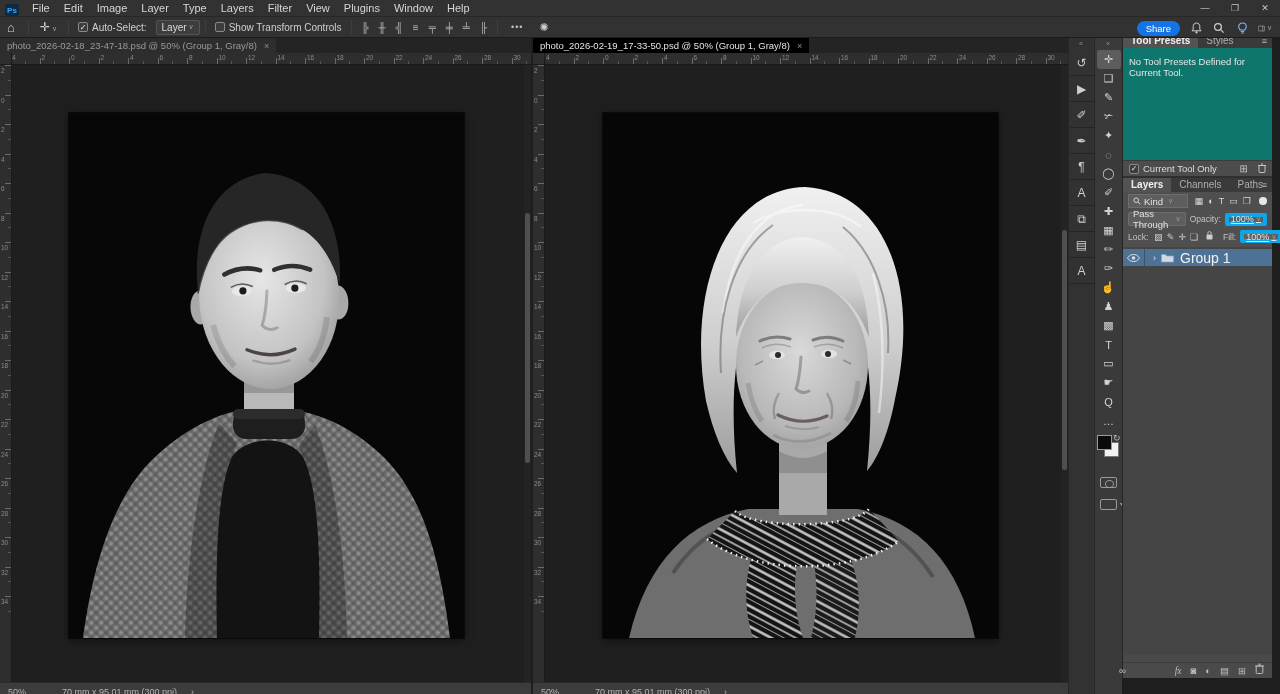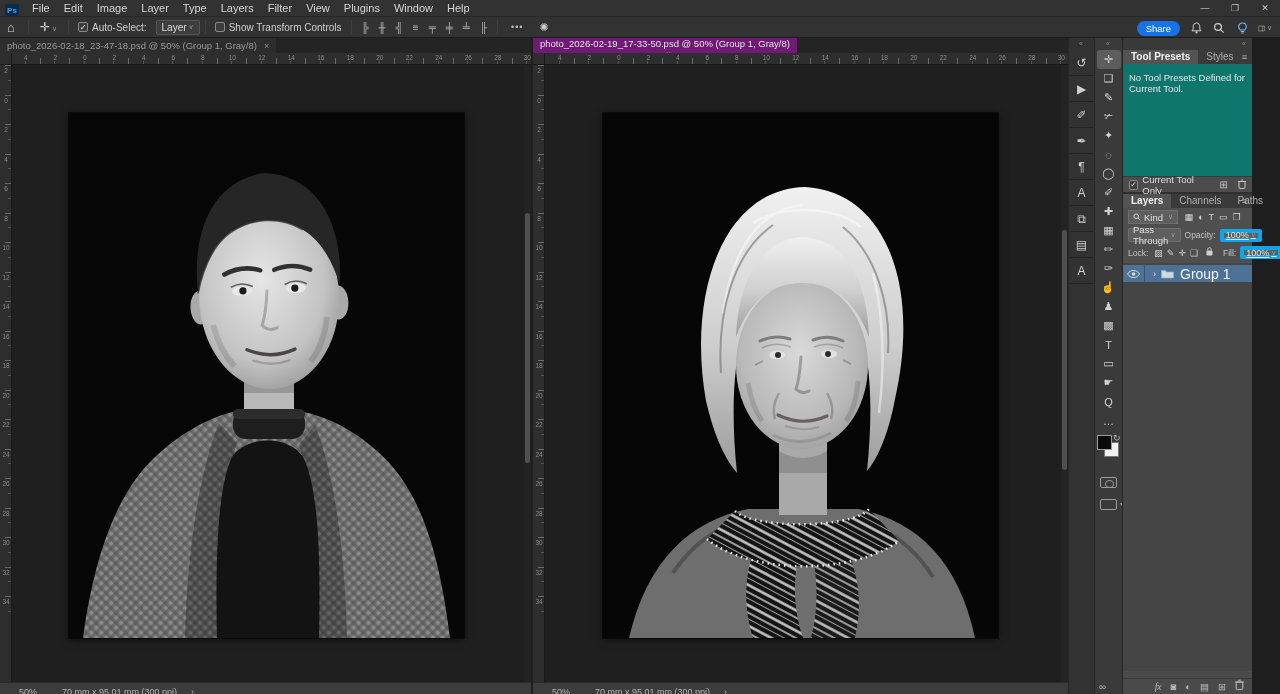--- a/index.html
+++ b/index.html
@@ -30,27 +30,27 @@
   .ob-select { display:flex; align-items:center; background:#3d3d3d; border:1px solid #555; border-radius:2px;
                height:15px; padding:0 5px; margin-left:5px; color:#ddd; }
   .align-icon { font-size:10px; color:#b9b9b9; padding:0 5px; }
   .ob-more { letter-spacing:1px; font-size:9px; color:#c0c0c0; padding:0 8px; }
   .ob-gear { font-size:11px; padding:0 8px; }
   .ob-right { position:absolute; right:8px; top:0; height:22px; display:flex; align-items:center; gap:9px; }
   .share-btn { background:#1473e6; color:#fff; font-size:9.5px; padding:2px 9px; border-radius:8px; }
   .tr-icon { width:14px; height:14px; display:flex; align-items:center; justify-content:center; }
 
   
-  .docpane { position:absolute; top:38px; height:656px;text-align:center; }
+  .docpane { position:absolute; top:38px; height:656px; }
   .docpane.left  { left:0;   width:531px; }
   .docpane.right { left:533px; width:535px; }
   .tabbar { height:15px; background:#242424; display:flex; }
   .doc-tab { display:flex; align-items:center; padding:0 7px; font-size:9.5px; height:15px; white-space:nowrap; }
   .doc-tab.inactive { background:#2d2d2d; color:#9a9a9a; }
-  .doc-tab.active   { background:#701a75; color:#e4e4e4;flex-direction:column; }
+  .doc-tab.active   { background:#000000; color:#e4e4e4; }
   .tab-close { margin-left:7px; font-size:9px; color:#8f8f8f; }
   .docarea { position:absolute; left:0; right:0; top:15px; bottom:12px; background:#1f1f1f; overflow:hidden; }
   .ruler-h { position:absolute; left:0; right:0; top:0; height:12px; background:#2e2e2e;
              border-bottom:1px solid #1a1a1a; display:flex; overflow:hidden; }
   .ruler-corner { position:absolute; left:0; top:0; width:12px; height:12px; background:#2e2e2e;
                   border-right:1px solid #1a1a1a; border-bottom:1px solid #1a1a1a; z-index:3; }
   .hcell { flex:0 0 29.5px; position:relative; font-size:6.5px; color:#8a8a8a; padding:1px 0 0 2px; }
   .hcell::before { content:""; position:absolute; left:0; bottom:0; width:1px; height:6px; background:#6a6a6a; }
   .hcell::after  { content:""; position:absolute; left:50%; bottom:0; width:1px; height:3px; background:#555; }
   .ruler-v { position:absolute; left:0; top:12px; bottom:0; width:12px; background:#2e2e2e;
@@ -91,21 +91,21 @@
   .cw-swap { position:absolute; right:1px; top:-2px; color:#bbb; font-size:9px; }
   .fgbg { position:relative; width:26px; height:26px; margin:2px auto 0; }
   .fgbg .fg { position:absolute; left:1px; top:0; width:15px; height:15px; background:#0a0a0a; border:1px solid #9a9a9a; z-index:2; }
   .fgbg .bg { position:absolute; left:8px; top:7px; width:15px; height:15px; background:#f2f2f2; border:1px solid #777; }
   .qmask { width:17px; height:11px; margin:12px auto 0; border:1px solid #9a9a9a; border-radius:2px; position:relative; }
   .qmask::after { content:""; position:absolute; left:4px; top:1.5px; width:7px; height:6px; border:1px solid #9a9a9a; border-radius:50%; }
   .smode { width:17px; height:11px; margin:11px auto 0; border:1px solid #9a9a9a; border-radius:2px; position:relative; }
   .smode::after { content:"▾"; position:absolute; right:-7px; top:0; font-size:6px; color:#999; }
 
   
-  .panelcol { position:absolute; left:1122px; top:38px; width:130px; height:656px; background:#4a4a4a;
+  .panelcol { position:absolute; left:1122px; top:22px; width:150px; height:656px; background:#4a4a4a;
               border-left:1px solid #252525; }
   .panel-head { height:12px; background:#393939; text-align:right; padding-right:5px; font-size:7px;
                 color:#909090; line-height:12px; letter-spacing:1px; }
   .ptab-row { height:14px; background:#3a3a3a; display:flex; align-items:stretch; font-size:10px; position:relative; }
   .ptab { padding:0 8px; line-height:14px; color:#aeaeae; }
   .ptab.active { background:#535353; color:#f0f0f0; font-weight:bold; }
   .ptab-menu { position:absolute; right:5px; top:0; line-height:14px; color:#bbb; font-size:9px; }
   .tp-body { height:112px; background:#0f766e; color:#e6e6e6; font-size:9.5px; padding:8px 6px; }
   .tp-footer { height:16px; background:#4c4c4c; border-top:1px solid #3a3a3a; display:flex; align-items:center;
                font-size:9.5px; color:#ddd; padding:0 6px; }

